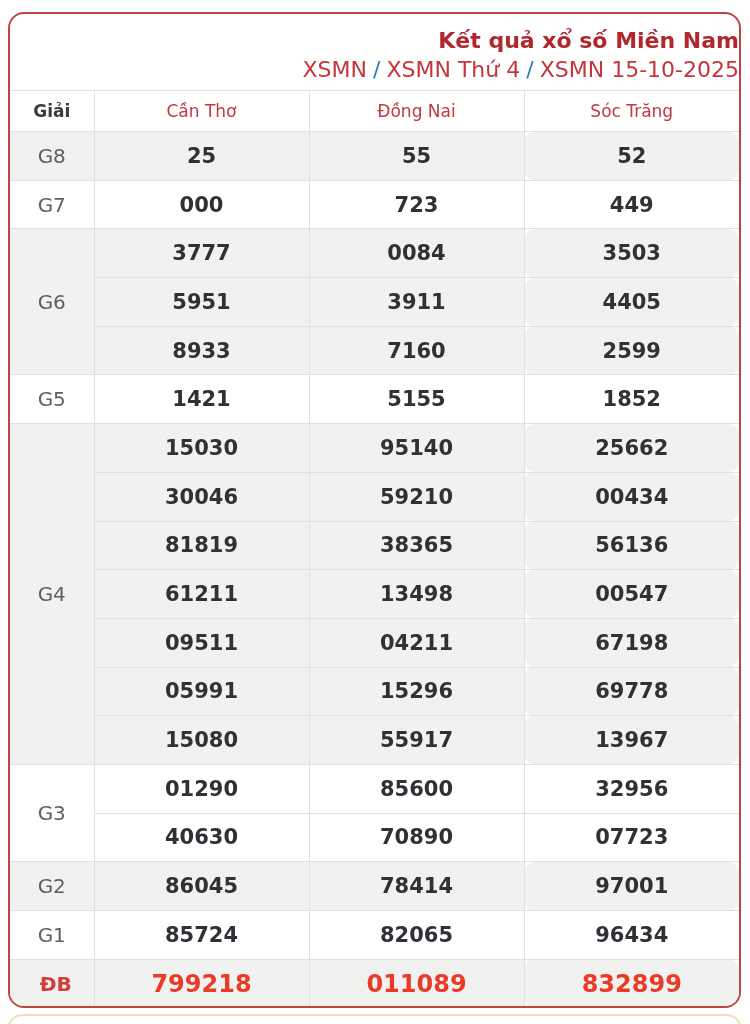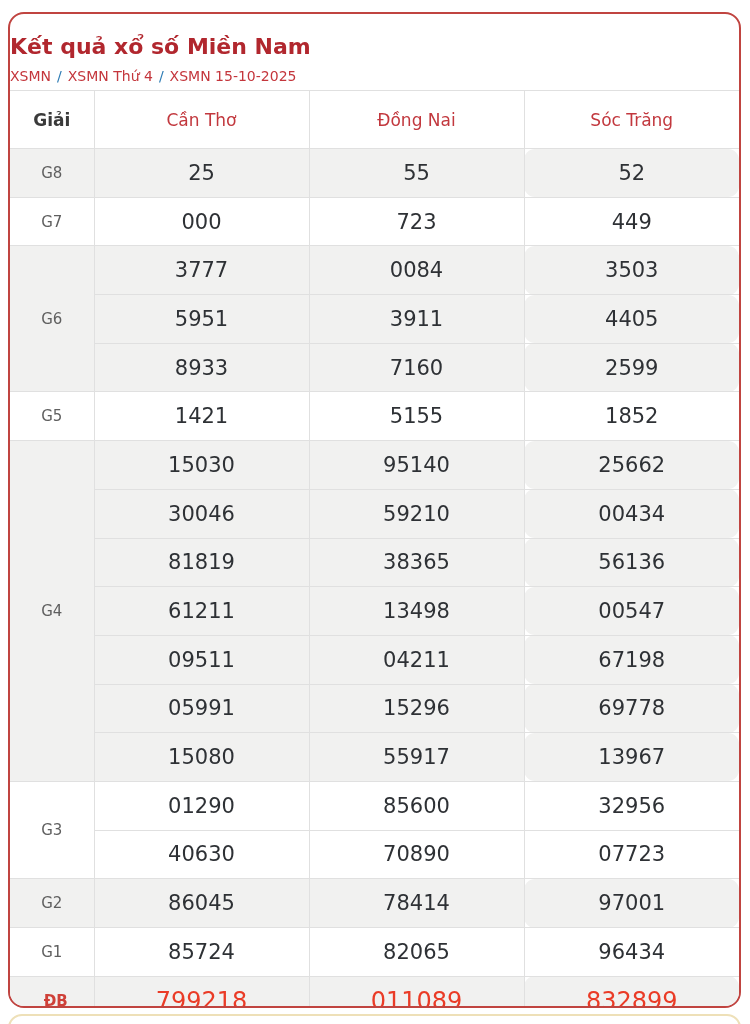--- a/index.html
+++ b/index.html
@@ -29,33 +29,33 @@
     position: absolute;
     left: 8px; top: 12px;
     width: 733px; height: 996px;
     background: #ffffff;
     border: 2px solid var(--card-border);
     border-radius: 16px;
     overflow: hidden;
   }
   .card-head {
     height: 76px;
-    padding-top: 19px;
-    text-align: left;
+    padding-top: 13px;
+    text-align: right;
   }
   .page-title {
     margin: 0;
     font-size: 22px;
     line-height: 27px;
     font-weight: 700;
     color: var(--title-color);
   }
   .breadcrumb {
     margin-top: 4px;
-    font-size: 14px;
+    font-size: 22px;
     line-height: 24px;
   }
   .breadcrumb a {
     color: var(--link-color);
     text-decoration: none;
   }
   .breadcrumb .sep {
     color: var(--separator-color);
     margin: 0 6px;
   }
@@ -68,40 +68,40 @@
   table.results th, table.results td {
     border: 1px solid var(--cell-border);
     text-align: center;
     vertical-align: middle;
     padding: 0;
   }
   table.results th:first-child, table.results td:first-child { border-left: 0; }
   table.results th:last-child,  table.results td:last-child  { border-right: 0; border-radius: 11px; }
   table.results tbody tr:last-child td { border-bottom: 0; }
   thead th {
-    height: 58px;
+    height: 41px;
     background: #ffffff;
     font-size: 17px;
     font-weight: 500;
     color: var(--column-header-color);
   }
   thead th.prize-col {
     font-weight: 600;
     color: var(--prize-header-color);
   }
   tbody td { height: 48.7px; }
   tbody tr.shaded td { background: var(--shaded-bg); }
   td.prize-cell {
-    font-size: 15px;
+    font-size: 20px;
     color: var(--prize-label-color);
     font-weight: 400;
   }
   td.number-cell {
     font-size: 21px;
-    font-weight: 400;
+    font-weight: 700;
     color: var(--number-color);
   }
   tr.special td.number-cell {
     font-size: 24px;
     color: var(--special-color);
   }
   tr.special td.prize-cell {
     font-weight: 700;
     color: var(--special-label-color);
     padding-left: 8px;

